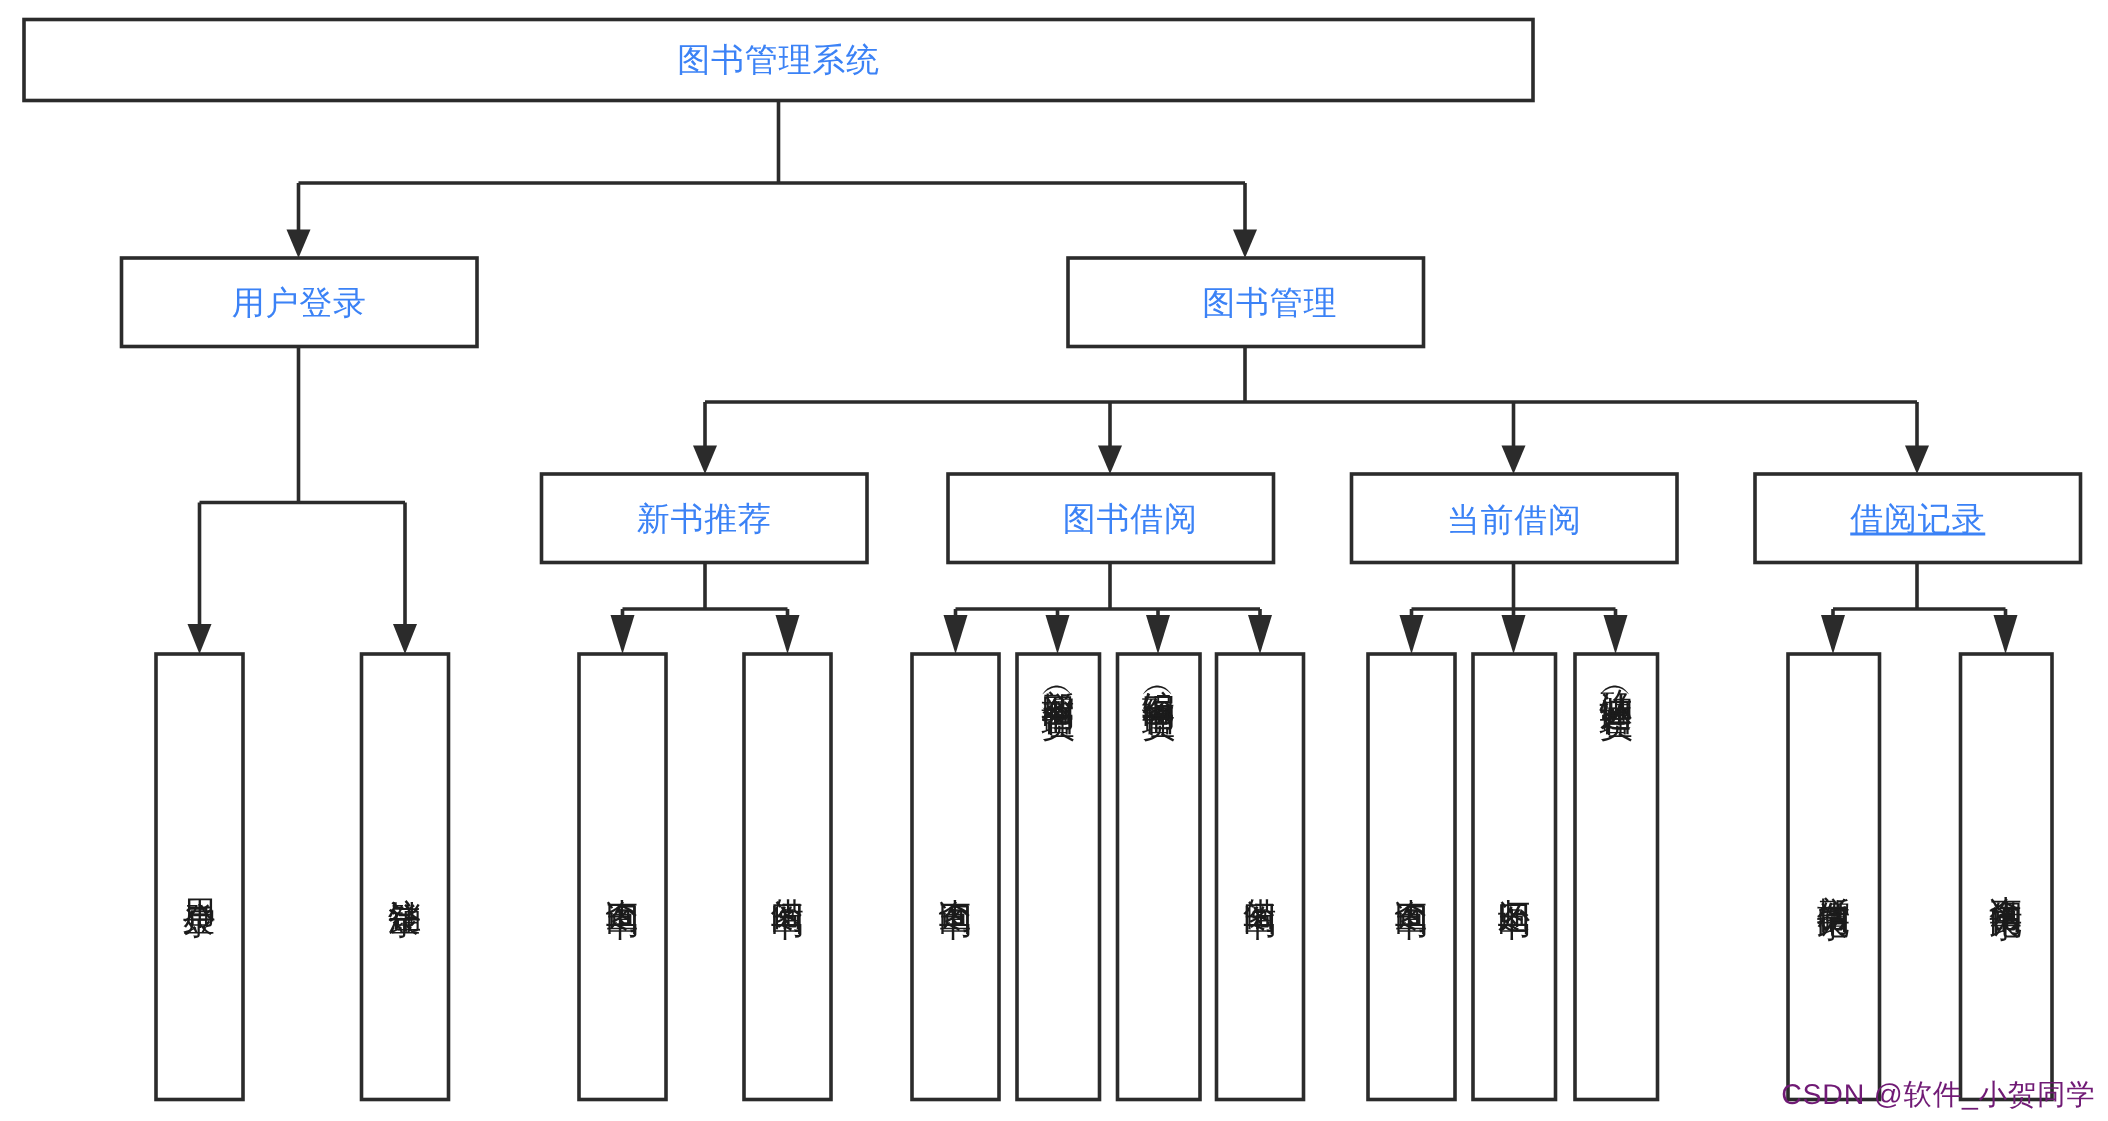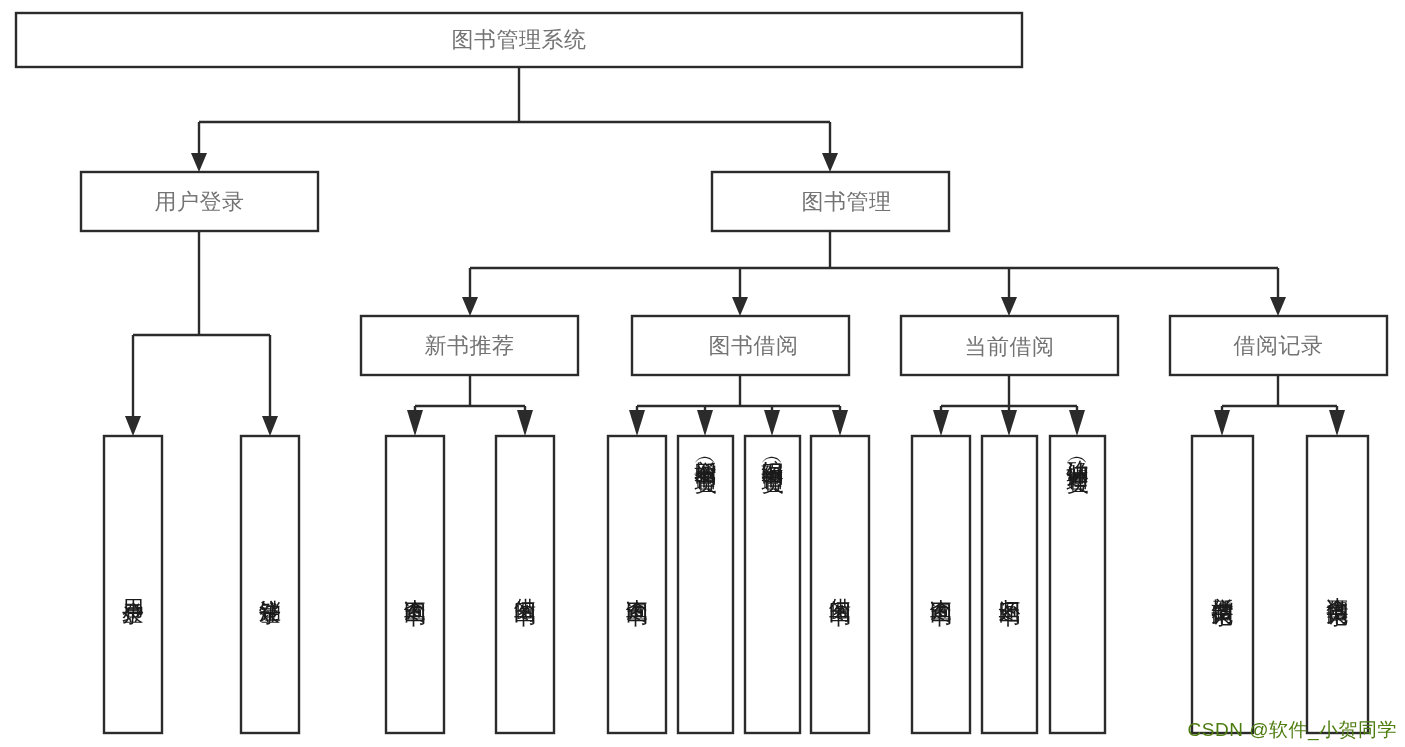--- a/index.html
+++ b/index.html
@@ -39,21 +39,21 @@
   }
   .arrow-head {
     fill: #2b2b2b;
     stroke: none;
   }
   .node-label-h {
     position: absolute;
     display: flex;
     align-items: center;
     justify-content: center;
-    color: #737373;
+    color: #3b82f6;
     font-size: 22px;
     letter-spacing: 0.5px;
     white-space: nowrap;
     pointer-events: none;
   }
   .node-label-v {
     position: absolute;
     display: flex;
     align-items: center;
     justify-content: center;
@@ -65,21 +65,21 @@
     writing-mode: vertical-rl;
     text-orientation: upright;
     line-height: 1.08;
     letter-spacing: 2px;
     white-space: nowrap;
   }
   .watermark {
     position: absolute;
     right: 8px;
     bottom: 4px;
-    color: #4d7c0f;
+    color: #701a75;
     font-size: 19px;
     letter-spacing: 0.5px;
     white-space: nowrap;
     pointer-events: none;
   }
 </style>
 </head>
 <body>
 
 <div id="diagram-root">
@@ -189,21 +189,21 @@
 
   <div class="node-label-h" style="left:361px; top:316px; width:217px; height:59px;align-items:center;">
     <span>新书推荐</span>
   </div>
   <div class="node-label-h" style="left:632px; top:316px; width:243px; height:59px;">
     <span>图书借阅</span>
   </div>
   <div class="node-label-h" style="left:901px; top:316px; width:217px; height:62px;">
     <span>当前借阅</span>
   </div>
-  <div class="node-label-h" style="left:1170px; top:316px; width:217px; height:59px;">
+  <div class="node-label-h" style="left:1170px; top:316px; width:217px; height:59px;text-decoration:underline;">
     <span>借阅记录</span>
   </div>
 
   <div class="node-label-v" style="left:104px; top:436px; width:58px; height:297px;">
     <span>用户登录</span>
   </div>
   <div class="node-label-v" style="left:241px; top:436px; width:58px; height:297px;">
     <span>注销登录</span>
   </div>
 

